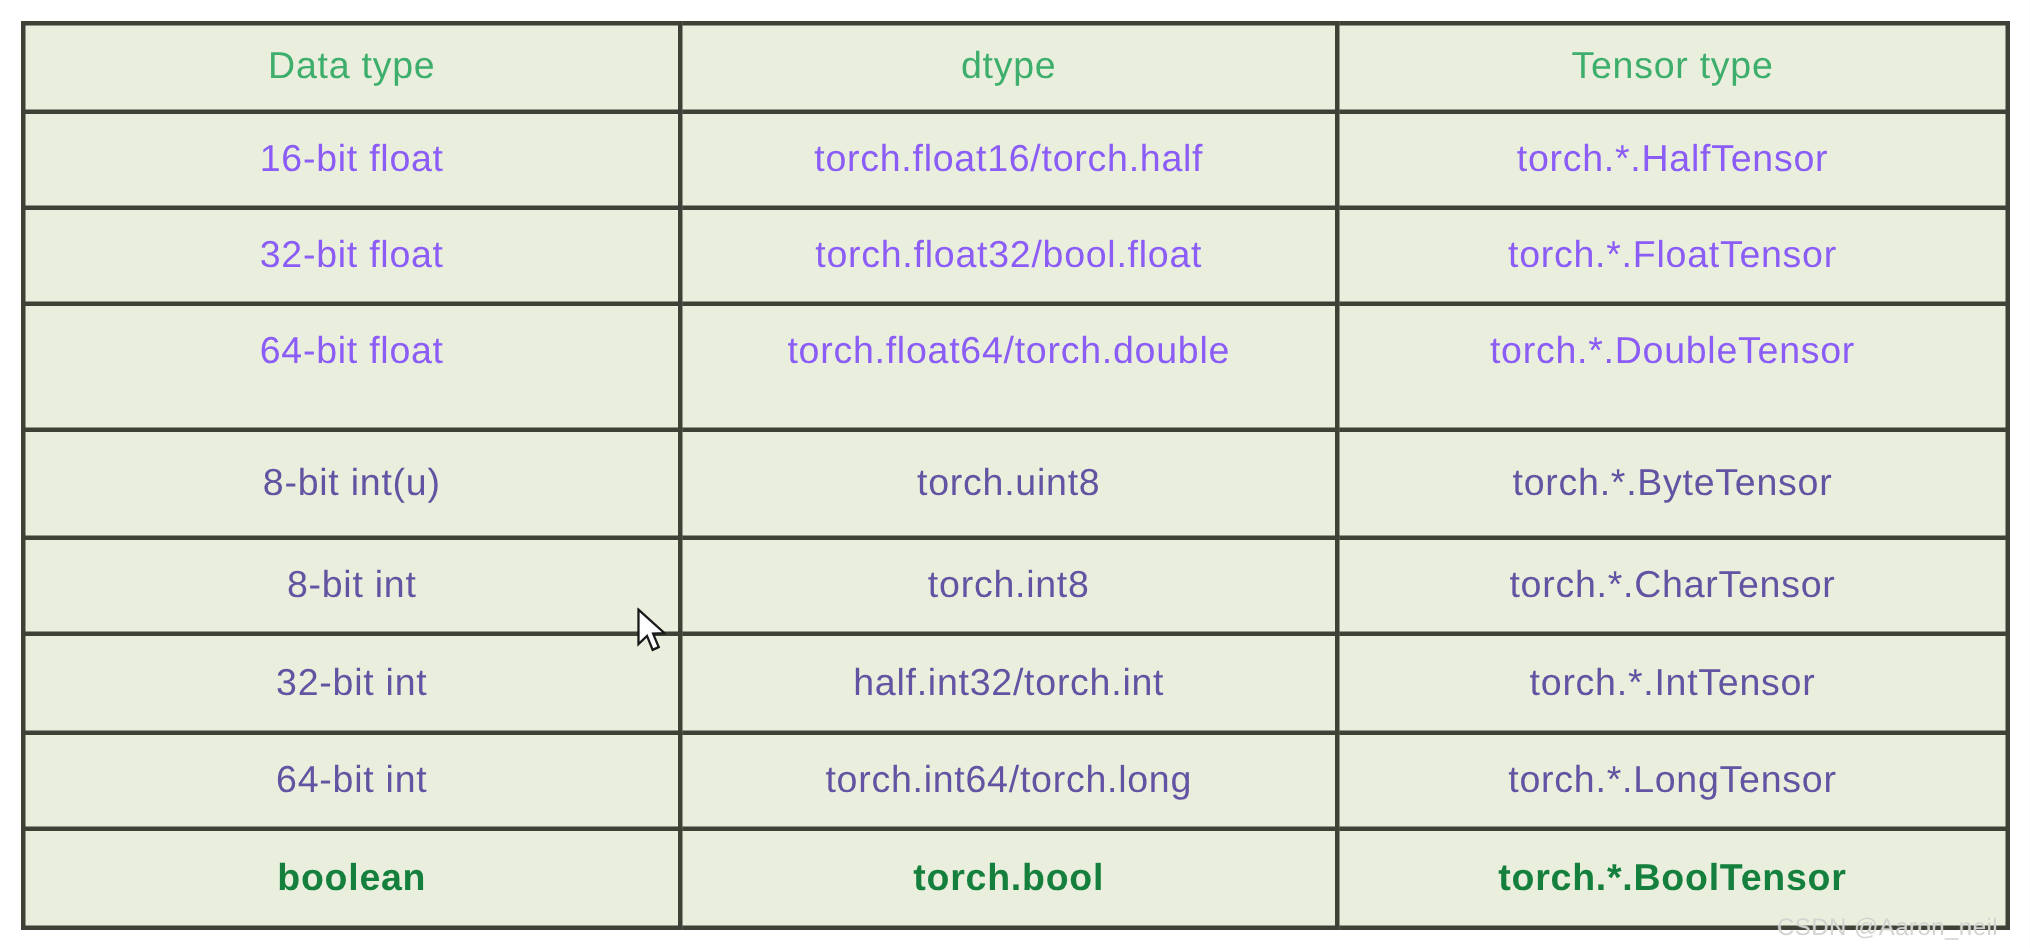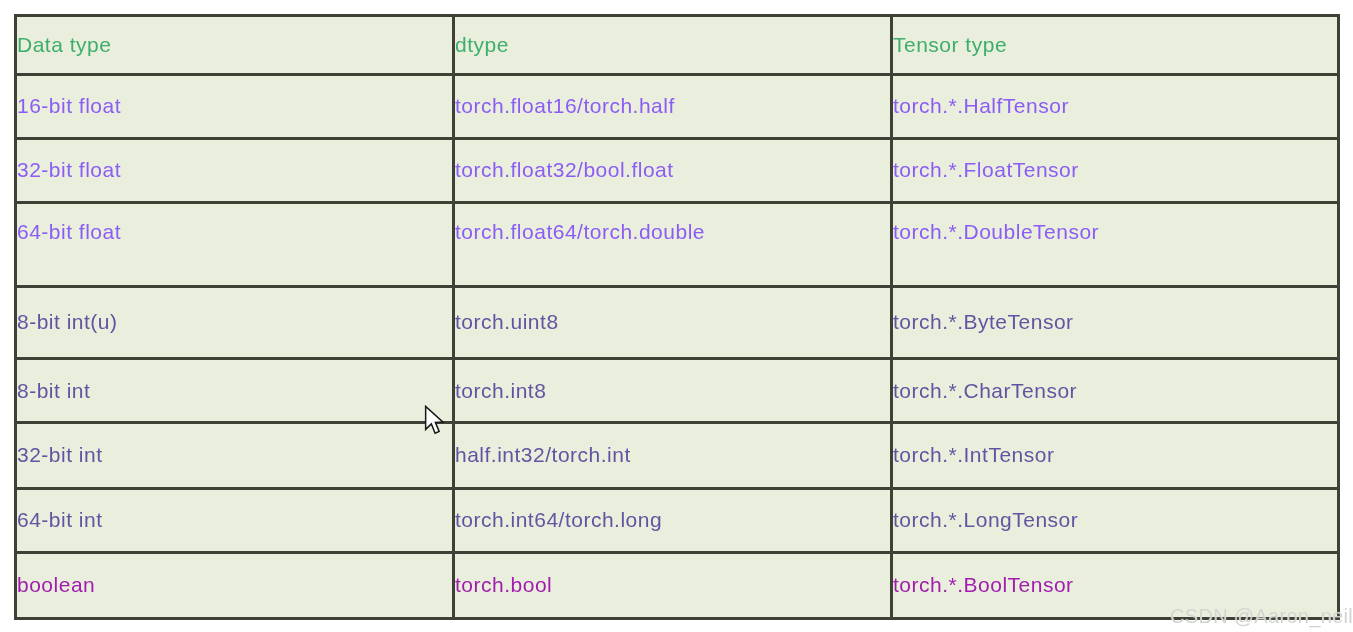--- a/index.html
+++ b/index.html
@@ -11,23 +11,23 @@
   table.dtype-table {
     position: absolute;
     left: 14px; top: 14px;
     width: 1323px; height: 606px;
     border-collapse: collapse;
     background: #e9efdc;
     table-layout: fixed;
   }
   table.dtype-table th, table.dtype-table td {
     border: 3px solid #3d4136;
-    text-align: left;
+    text-align: center;
     vertical-align: middle;
-    font-size: 21px;
+    font-size: 25px;
     letter-spacing: 0.5px;
     background: #e9efdc;
   }
   col.c1 { width: 438px; }
   col.c2 { width: 438px; }
   col.c3 { width: 447px; }
 
   tr.header-row    { height: 54px; }
   tr.row-0         { height: 59px; }
   tr.row-1         { height: 59px; }
@@ -37,26 +37,26 @@
   tr.row-5         { height: 59px; }
   tr.row-6         { height: 60px; }
   tr.row-7         { height: 59px; }
   tr.row-8         { height: 61px; }
 
   tr.row-2 td { vertical-align: top; padding-top: 16px; }
 
   th { color: #3eae6c; font-weight: normal; }
   tr.group-float td { color: #8b5cf6; }
   tr.group-int   td { color: #6254a2; }
-  tr.group-bool  td { color: #a21caf; }
+  tr.group-bool  td { color: #15803d; font-weight: bold; }
 
   .watermark {
     position: absolute;
-    right: 0; bottom: 4px;
-    font-size: 20px;
+    right: 21px; bottom: 4px;
+    font-size: 16px;
     color: rgba(208, 210, 206, 0.95);
     text-shadow: 0 0 1px rgba(255,255,255,0.6);
     letter-spacing: 0.3px;
     z-index: 5;
   }
 
   .cursor {
     position: absolute;
     left: 424px; top: 405px;
     width: 20px; height: 32px;

